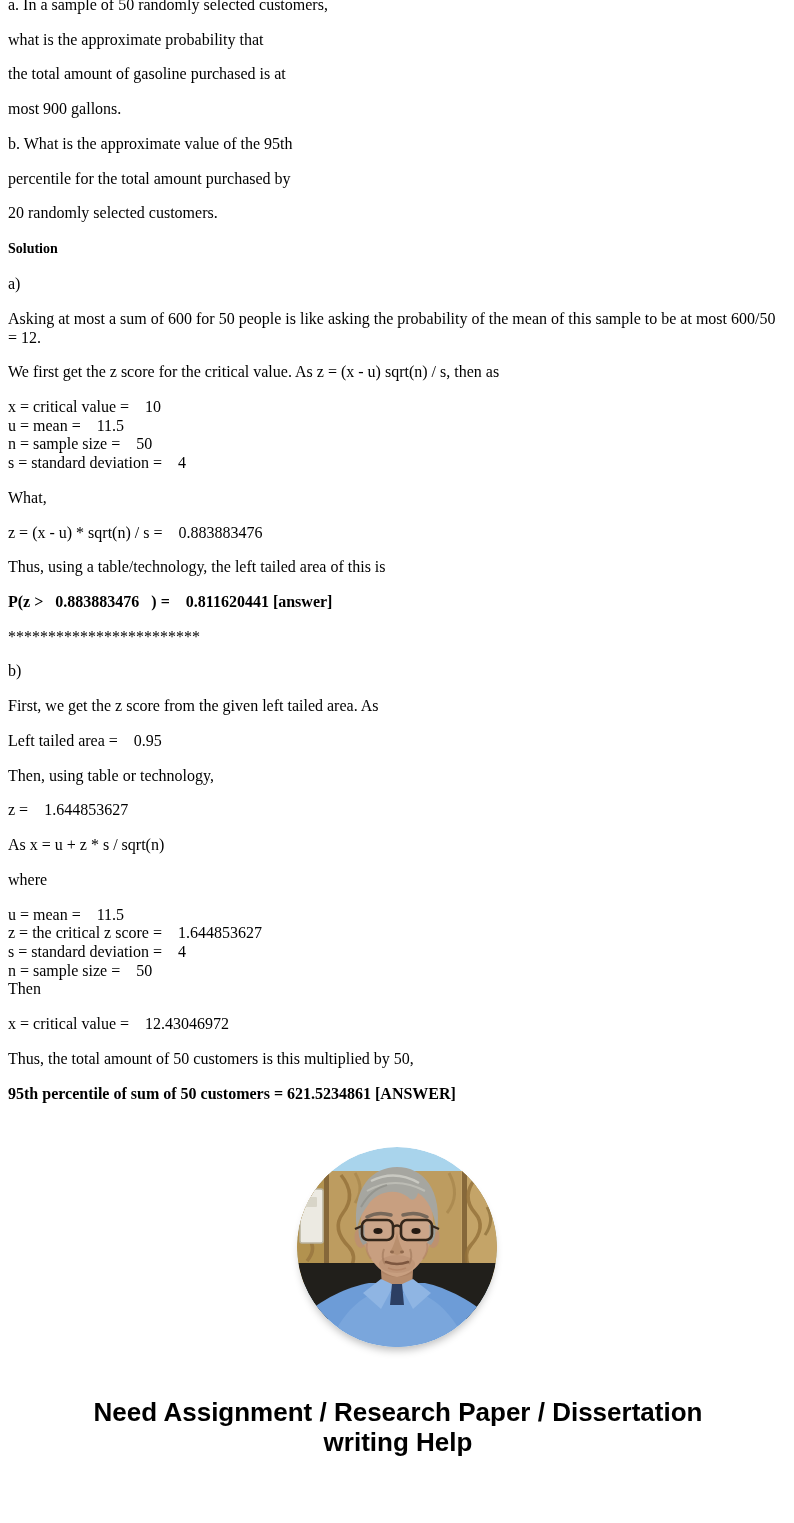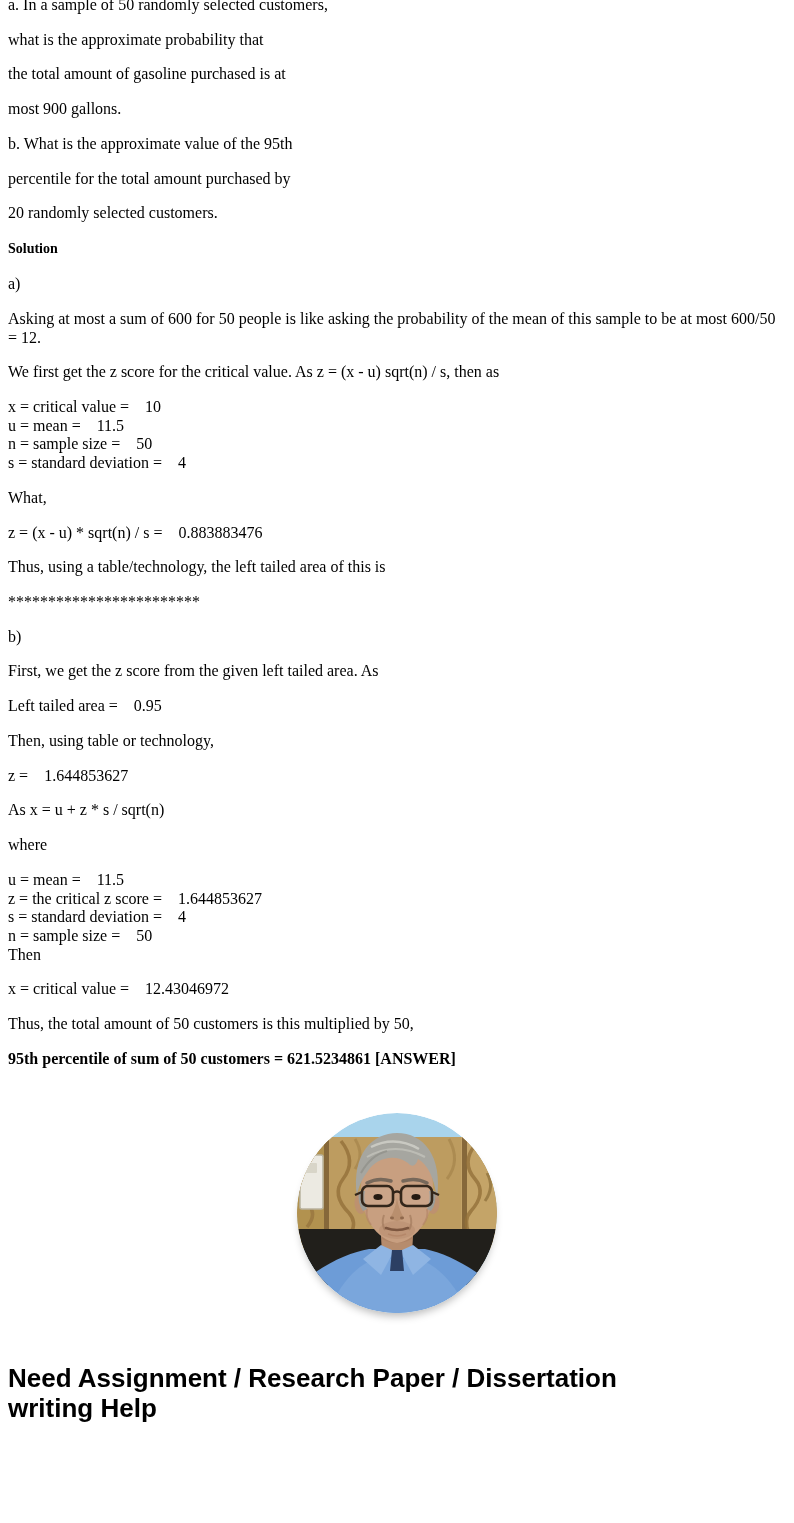--- a/index.html
+++ b/index.html
@@ -39,20 +39,21 @@
     width: 200px;
     height: 200px;
     border-radius: 50%;
     overflow: hidden;
     box-shadow: 0 6px 9px -3px rgba(0,0,0,0.28);
   }
   .avatar-wrap svg { display: block; }
   .footer-promo {
     margin: 50px auto 30px auto;
     width: 780px;
+    text-align: center;
     font-family: "Liberation Sans", "DejaVu Sans", sans-serif;
     font-weight: bold;
     font-size: 26px;
     line-height: 30px;
     color: #000000;
     white-space: pre-wrap;
   }
 </style>
 </head>
 <body>
@@ -76,20 +77,21 @@
   <p>We first get the z score for the critical value. As z = (x - u) sqrt(n) / s, then as</p>
 
   <p><span>x = critical value =    10</span><br><span>u = mean =    11.5</span><br><span>n = sample size =    50</span><br><span>s = standard deviation =    4</span></p>
 
   <p>What,</p>
 
   <p>z = (x - u) * sqrt(n) / s =    0.883883476</p>
 
   <p>Thus, using a table/technology, the left tailed area of this is</p>
 
+  <p class="bold-line">P(z &gt;   0.883883476   ) =    0.811620441 [answer]</p>
 
   <p>************************</p>
 
   <p>b)</p>
 
   <p>First, we get the z score from the given left tailed area. As</p>
 
   <p>Left tailed area =    0.95</p>
 
   <p>Then, using table or technology,</p>

